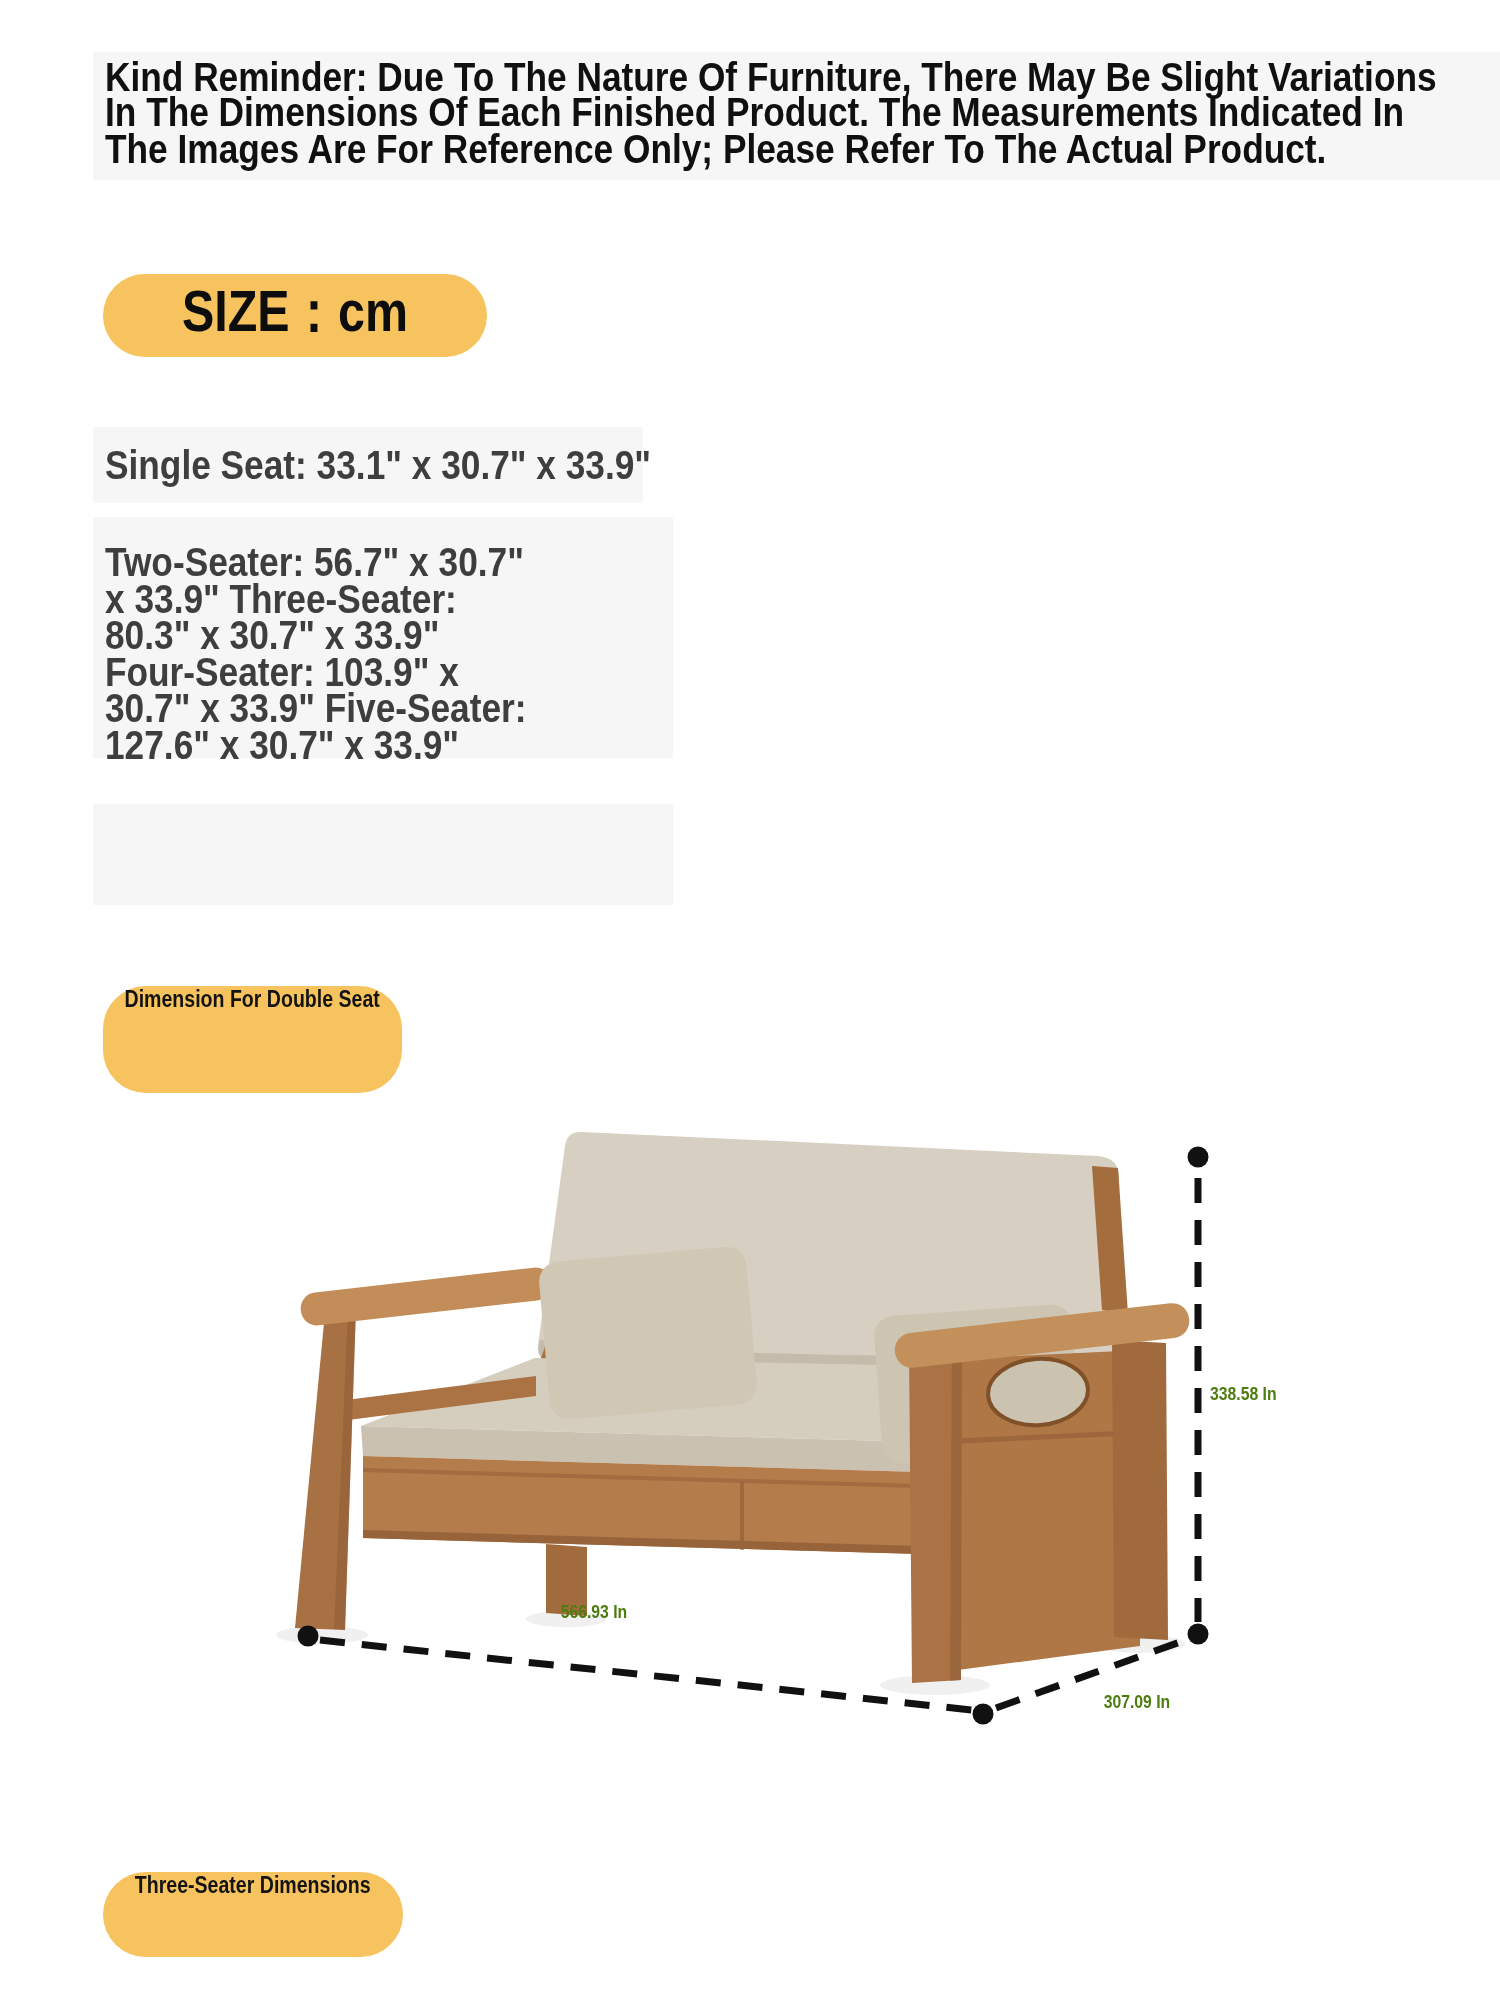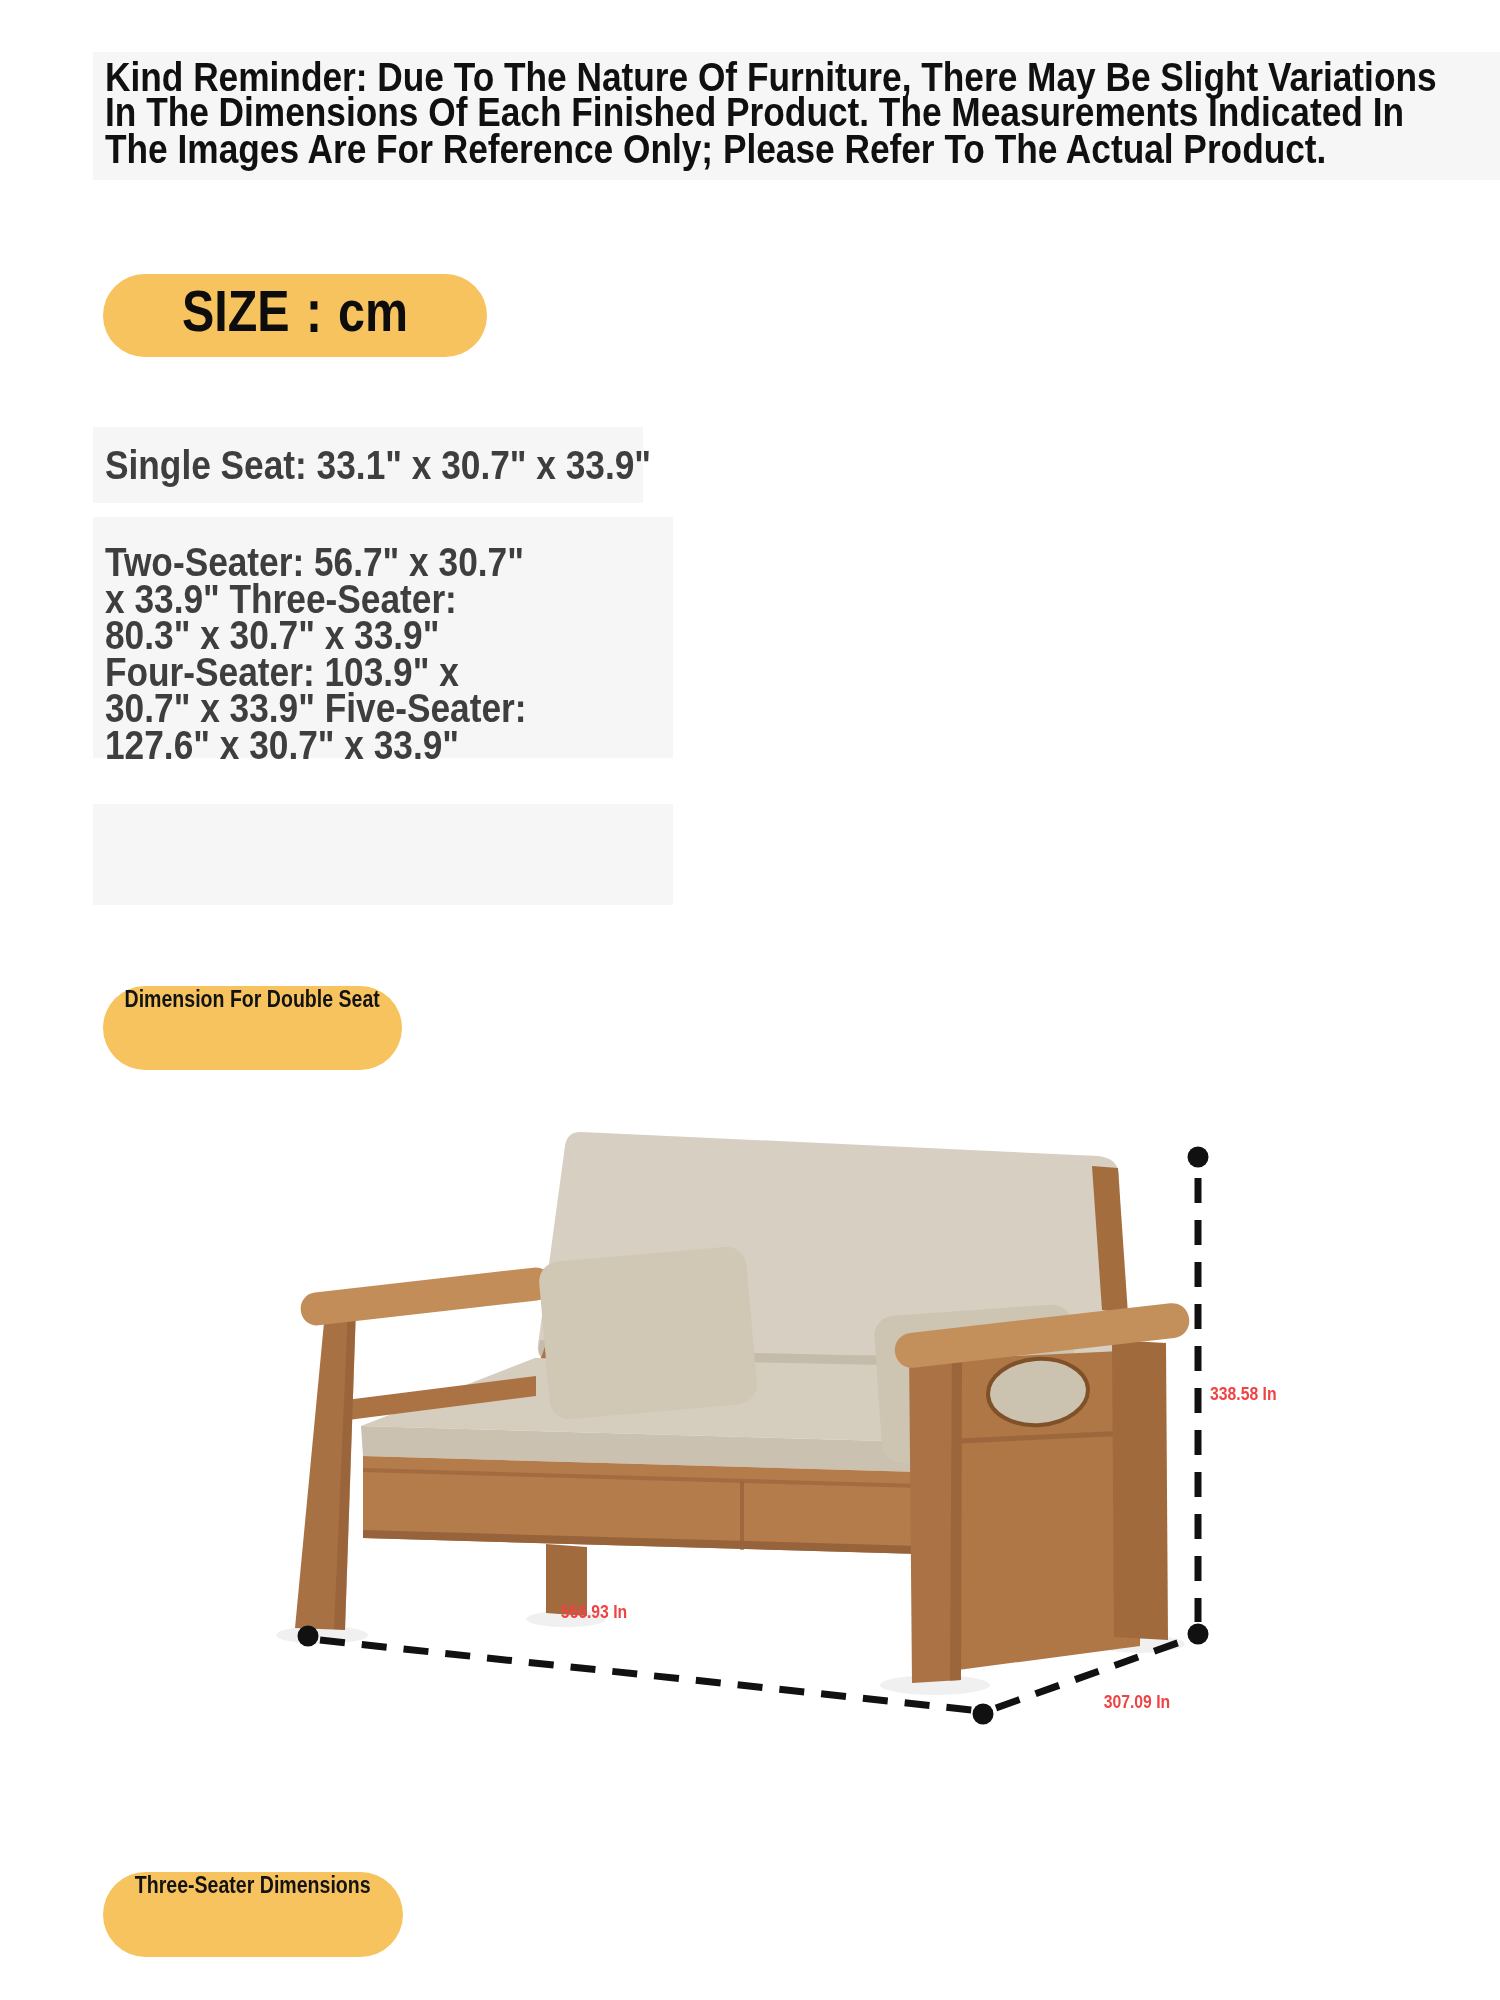--- a/index.html
+++ b/index.html
@@ -11,25 +11,25 @@
   .cxc{display:inline-block;white-space:nowrap;transform:scaleX(.85);transform-origin:center center;}
   .hline{position:absolute;left:105px;right:0;height:50px;overflow:hidden;
          font-weight:bold;font-size:41px;color:#101010;line-height:46px;}
   .body-line{position:absolute;left:105px;font-weight:bold;font-size:41px;color:#3e3e3e;white-space:nowrap;}
   .multi{position:absolute;left:105px;font-weight:bold;font-size:41px;color:#3e3e3e;}
   .multi .ml{line-height:36.5px;height:36.5px;white-space:nowrap;}
   .badge{position:absolute;background:#f7c35e;display:flex;align-items:flex-start;justify-content:center;}
   .badge-big{left:103px;top:230px;width:384px;height:83px;border-radius:42px;
              font-weight:bold;font-size:57px;color:#0d0d0d;}
   .badge-sm{font-weight:bold;font-size:23px;color:#131313;border-radius:43px;}
-  .badge-double{left:103px;top:942px;width:299px;height:84px;}
+  .badge-double{left:103px;top:942px;width:299px;height:107px;}
   .badge-three{left:103px;top:1828px;width:300px;height:85px;}
   .diagram{position:absolute;left:230px;top:1060px;width:1080px;height:690px;}
   .diagram3{position:absolute;left:230px;top:1940px;width:1080px;height:60px;}
-  .dim-label{position:absolute;font-weight:bold;font-size:17.5px;color:#ef4444;white-space:nowrap;}
+  .dim-label{position:absolute;font-weight:bold;font-size:17.5px;color:#4d7c0f;white-space:nowrap;}
   .dim-center{width:180px;text-align:center;}
   svg{display:block;}
 </style>
 </head>
 <body>
 
 <div class="page">
 
   <div class="gbox" style="left:93px;top:8px;width:1407px;height:128px"></div>
   <div class="gbox" style="left:93px;top:383px;width:550px;height:76px"></div>

